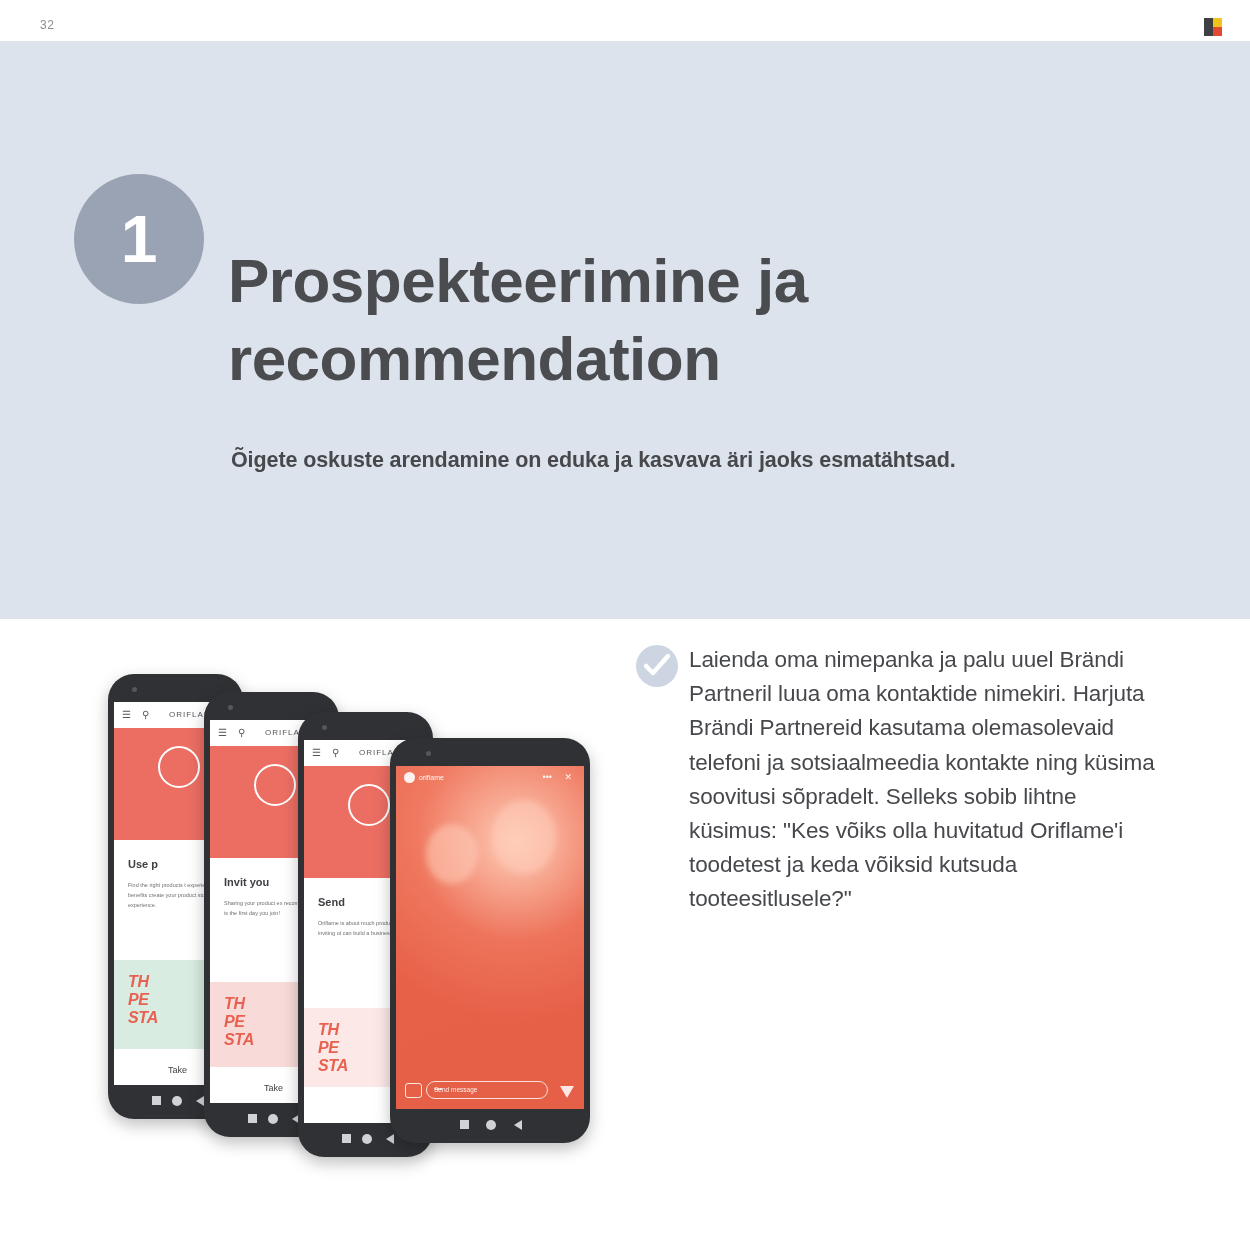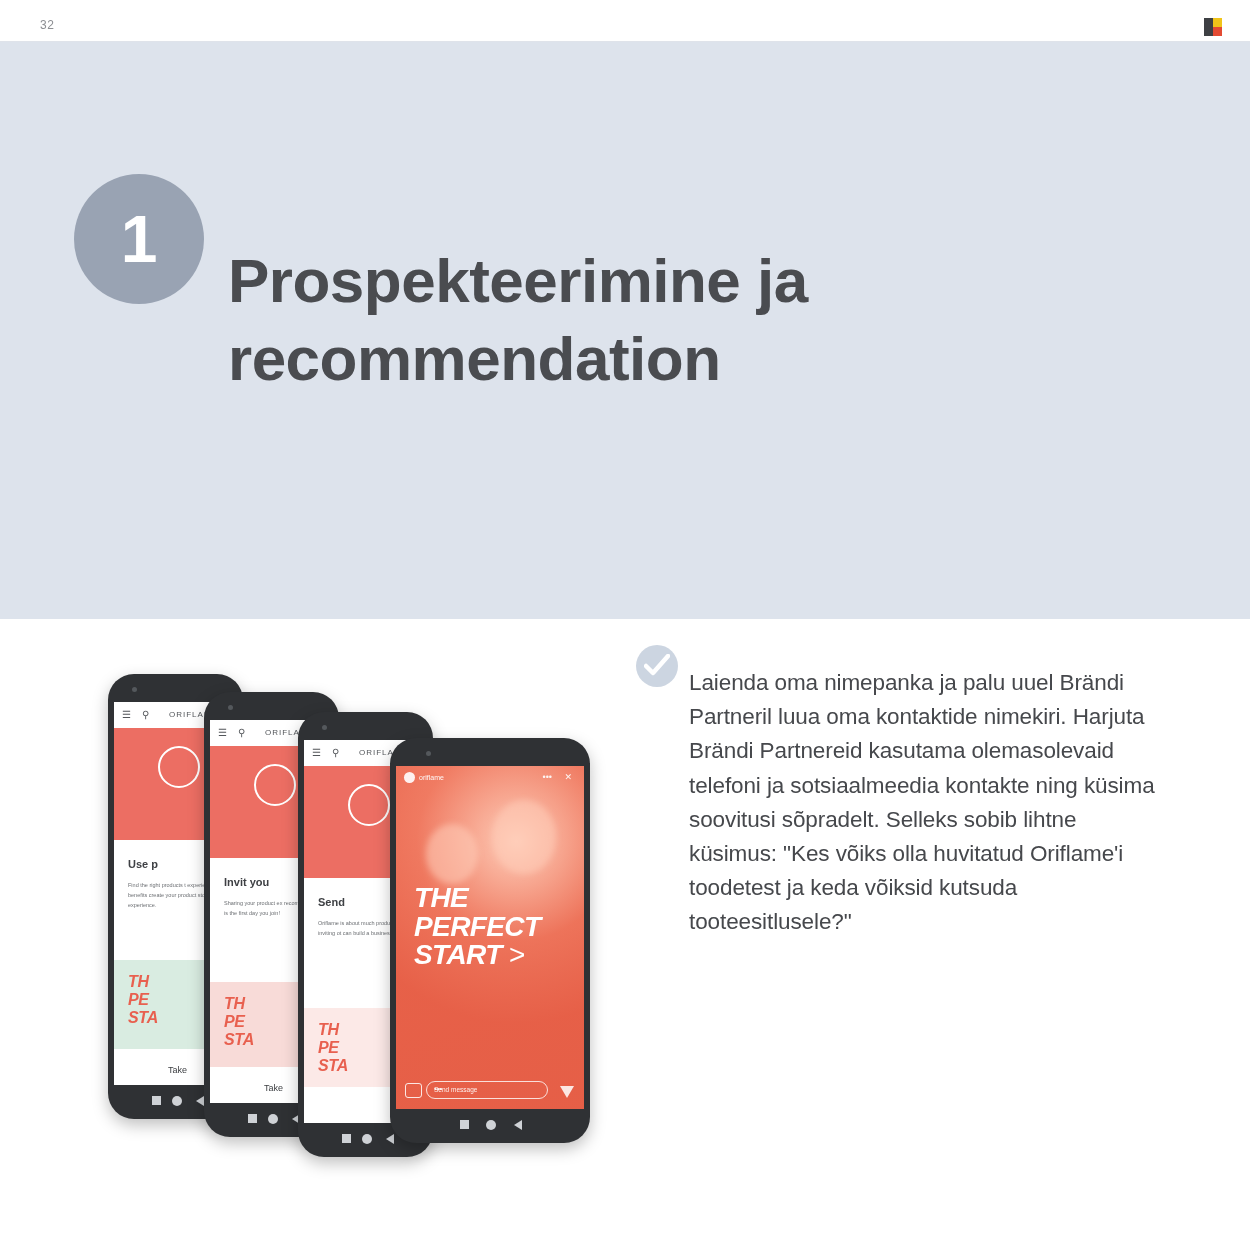--- a/index.html
+++ b/index.html
@@ -137,21 +137,20 @@
   }
   .body-text {
     position: absolute;
     left: 689px;
     top: 643px;
     width: 470px;
     font-size: 22.5px;
     line-height: 1.52;
     color: #46484c;
     letter-spacing: -0.1px;
-    margin-top: 23px;
   }
 
   
   .phones {
     position: absolute;
     left: 80px;
     top: 650px;
     width: 560px;
     height: 520px;
   }
@@ -375,20 +374,21 @@
       <span class="sq sq1"></span>
         <span class="sq sq2"></span>
         <span class="sq sq3"></span>
         <span class="sq sq4"></span>
     </div>
   </div>
 
   <div class="hero">
     <div class="badge">1</div>
     <div class="headline">Prospekteerimine ja recommendation</div>
+    <div class="subhead">Õigete oskuste arendamine on eduka ja kasvava äri jaoks esmatähtsad.</div>
   </div>
 
   <div class="lower"></div>
 
   <div class="check-icon">
     <svg width="26" height="24" viewBox="0 0 26 24" fill="none">
       <path d="M2 12 L9 19 L24 2" stroke="#ffffff" stroke-width="4.5" stroke-linecap="round" stroke-linejoin="round"></path>
     </svg>
   </div>
   <div class="body-text">Laienda oma nimepanka ja palu uuel Brändi Partneril luua oma kontaktide nimekiri. Harjuta Brändi Partnereid kasutama olemasolevaid telefoni ja sotsiaalmeedia kontakte ning küsima soovitusi sõpradelt. Selleks sobib lihtne küsimus: "Kes võiks olla huvitatud Oriflame'i toodetest ja keda võiksid kutsuda tooteesitlusele?"</div>
@@ -474,28 +474,20 @@
       <div class="screen">
         <div class="story-bg"></div>
         <div class="story-face" style="left:96px; top:34px; width:64px; height:74px;"></div>
         <div class="story-face" style="left:30px; top:58px; width:52px; height:60px;"></div>
         <div class="story-top">
           <div class="story-avatar"></div>
           <div class="story-user">oriflame</div>
           <div class="story-dots" style="right:32px;">•••</div>
           <div class="story-close" style="right:12px;">✕</div>
         </div>
-        <div class="perfect-start">
-          <div>THE</div>
-          <div>PERFECT</div>
-          <div>
-            <span>START</span>
-            <span class="arrow-glyph">&gt;</span>
-          </div>
-        </div>
         <div class="story-cam"></div>
         <div class="story-input">
           <span>Send message</span>
           <span class="dots">•••</span>
         </div>
         <div class="story-send"></div>
       </div>
       <div class="navbar">
         <span class="nav-sq" style="left:70px;"></span>
         <span class="nav-ci" style="left:96px;"></span>

